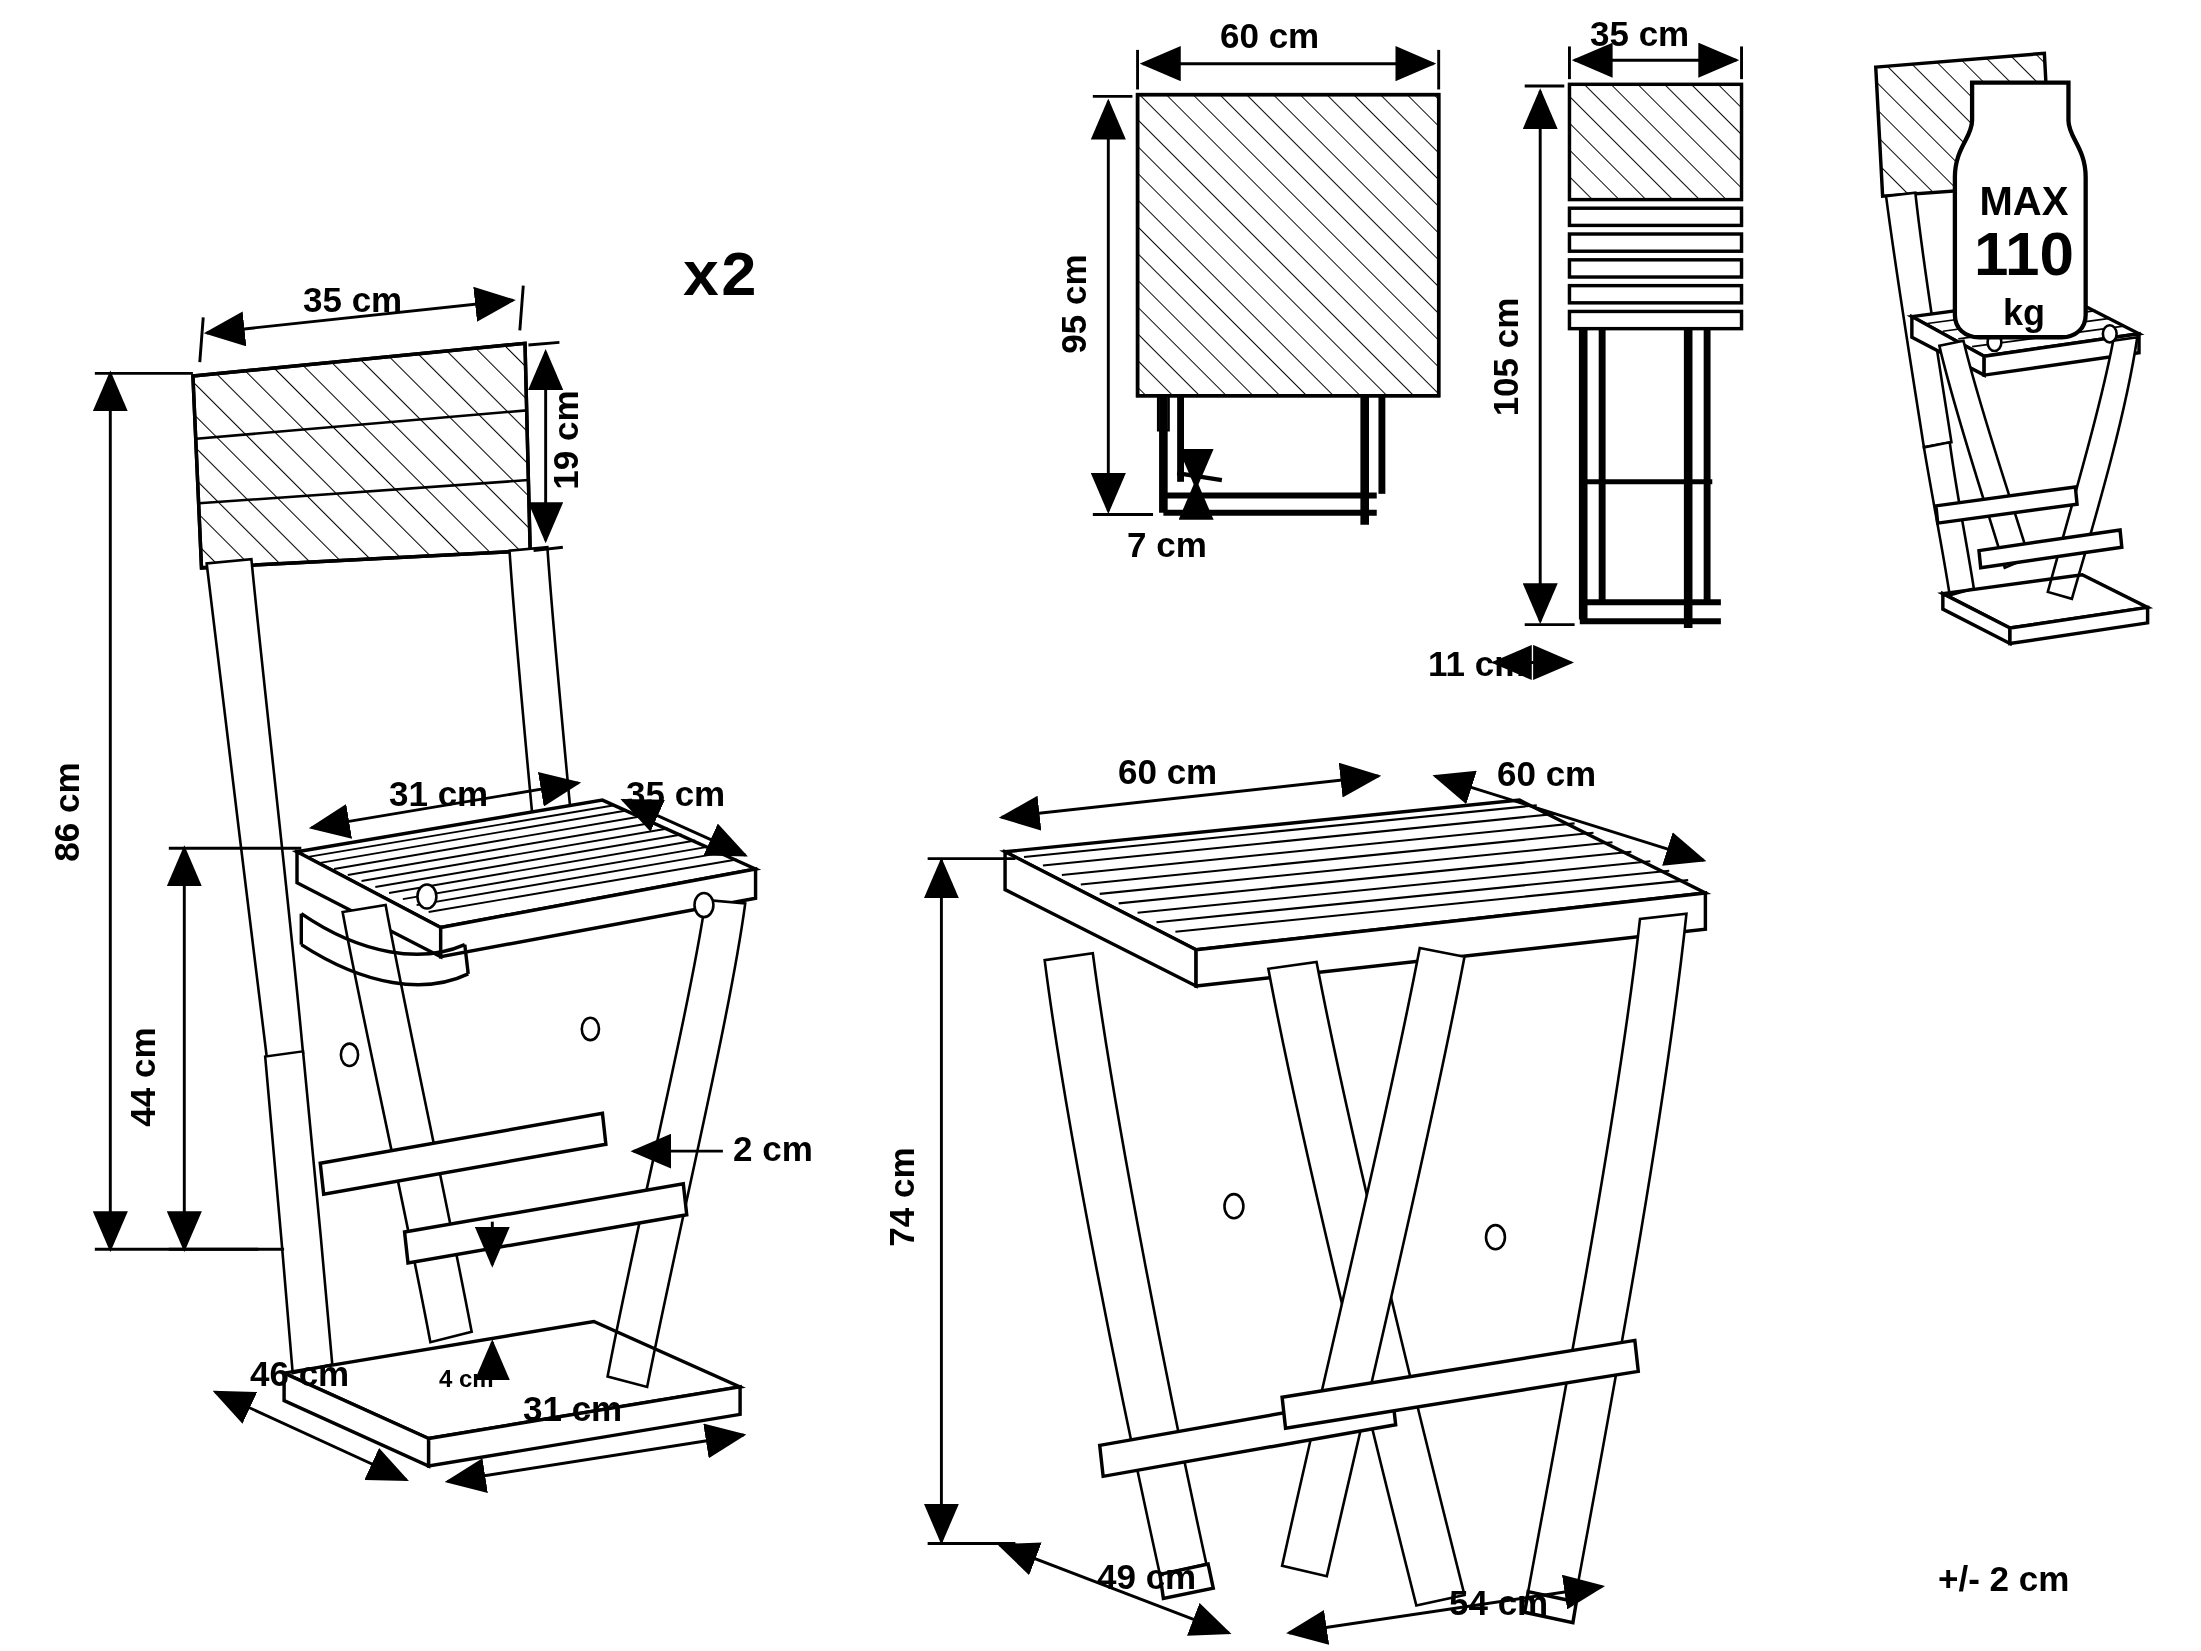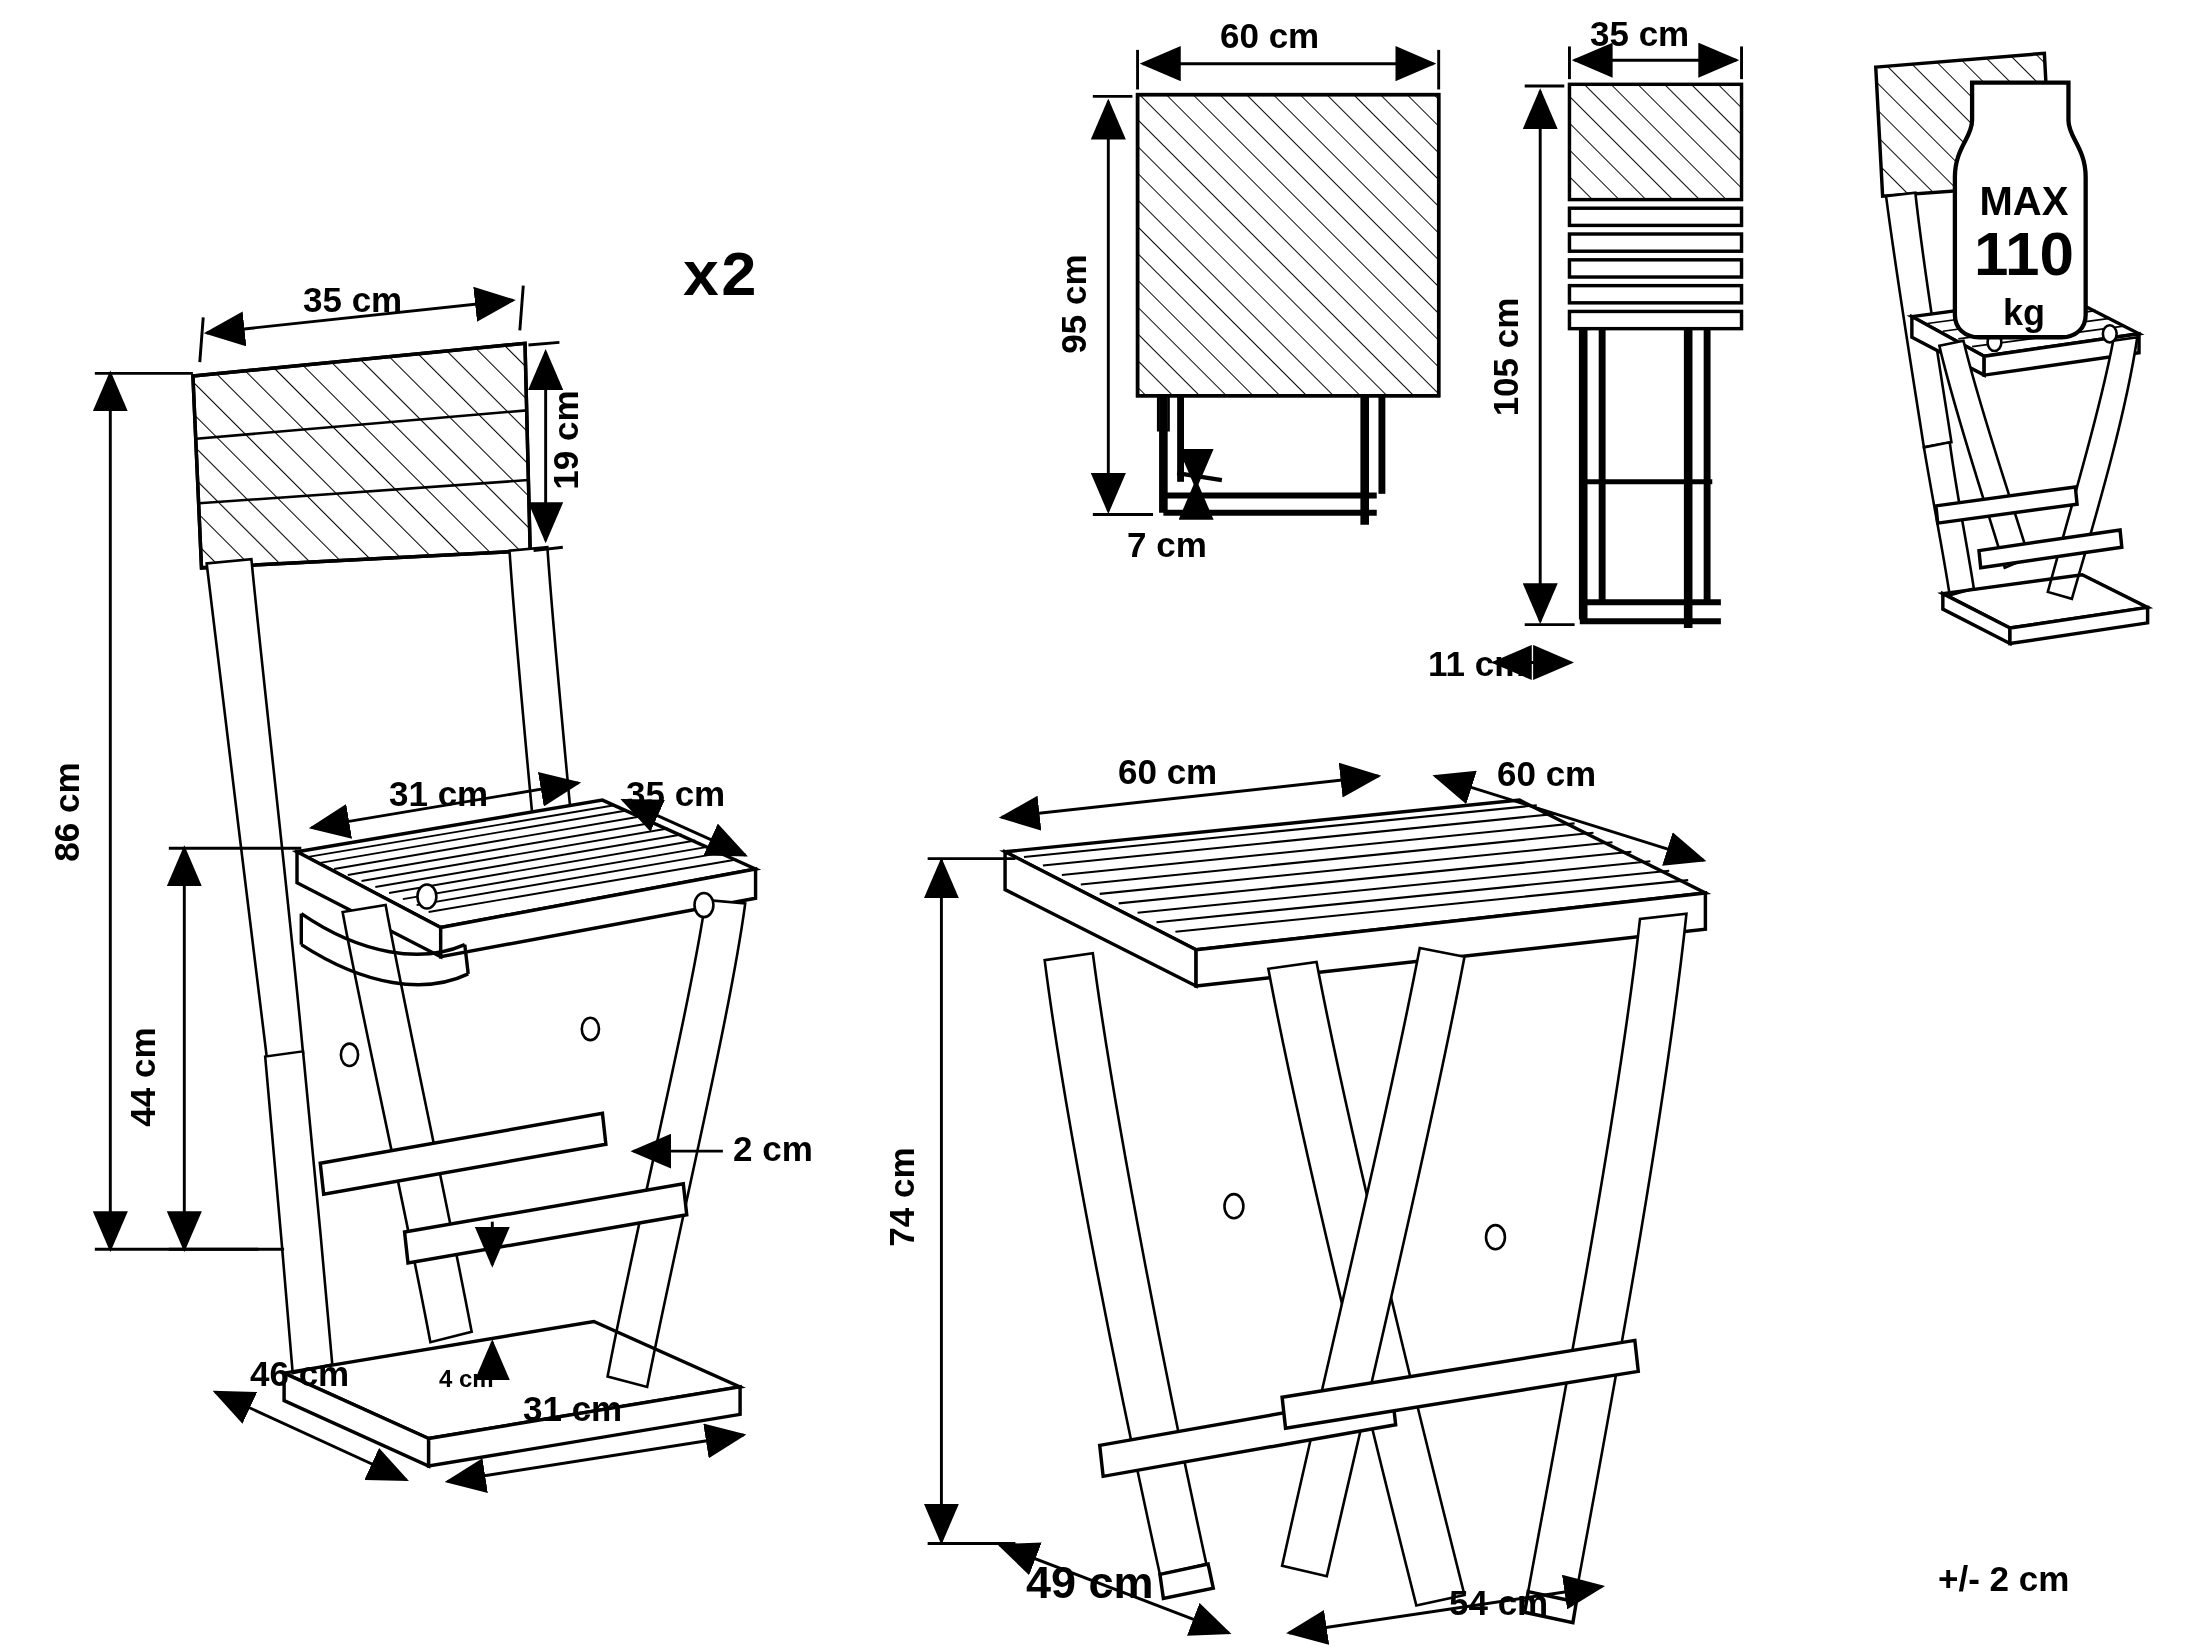--- a/index.html
+++ b/index.html
@@ -283,19 +283,19 @@
 
   <div style="position:absolute;left:1955px;top:181px;width:138px;text-align:center;line-height:1;">
     <div style="font-size:40px;font-weight:bold;">MAX</div>
     <div style="font-size:62px;font-weight:bold;margin-top:2px;">110</div>
     <div style="font-size:36px;font-weight:bold;margin-top:10px;">kg</div>
   </div>
 
   <div class="dim" style="left:1118px;top:752px;font-size:35px;">60 cm</div>
   <div class="dim" style="left:1497px;top:754px;font-size:35px;">60 cm</div>
   <div class="dim rot" style="left:852px;top:1177px;font-size:35px;transform:rotate(-90deg);">74 cm</div>
-  <div class="dim" style="left:1026px;top:1557px;font-size:45px;">49 cm</div>
+  <div class="dim" style="left:1097px;top:1557px;font-size:35px;">49 cm</div>
   <div class="dim" style="left:1449px;top:1583px;font-size:35px;">54 cm</div>
 
   <div class="dim" style="left:1938px;top:1559px;font-size:35px;">+/- 2 cm</div>
 
 </div>
 
 
 </body></html>

